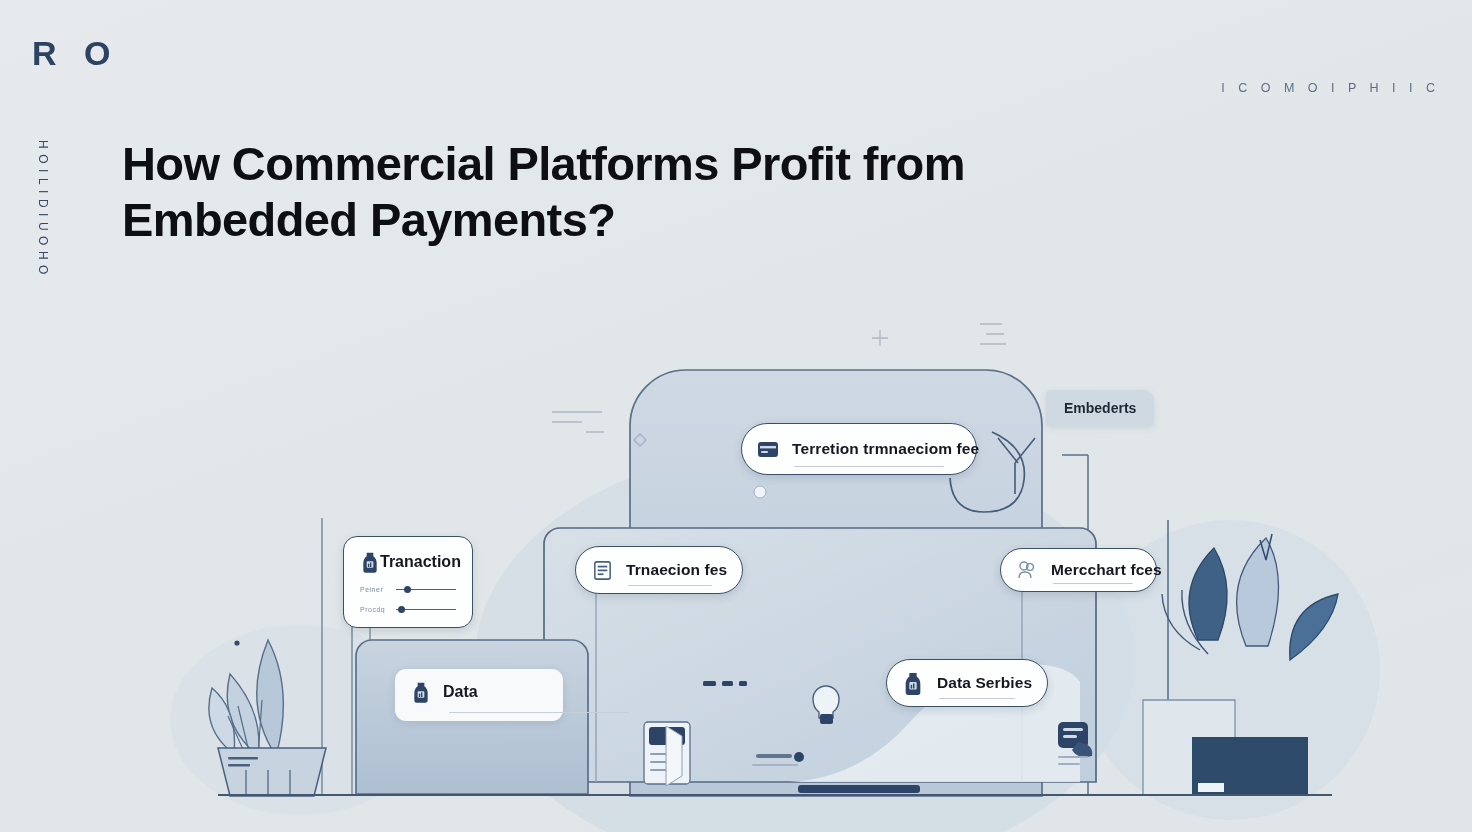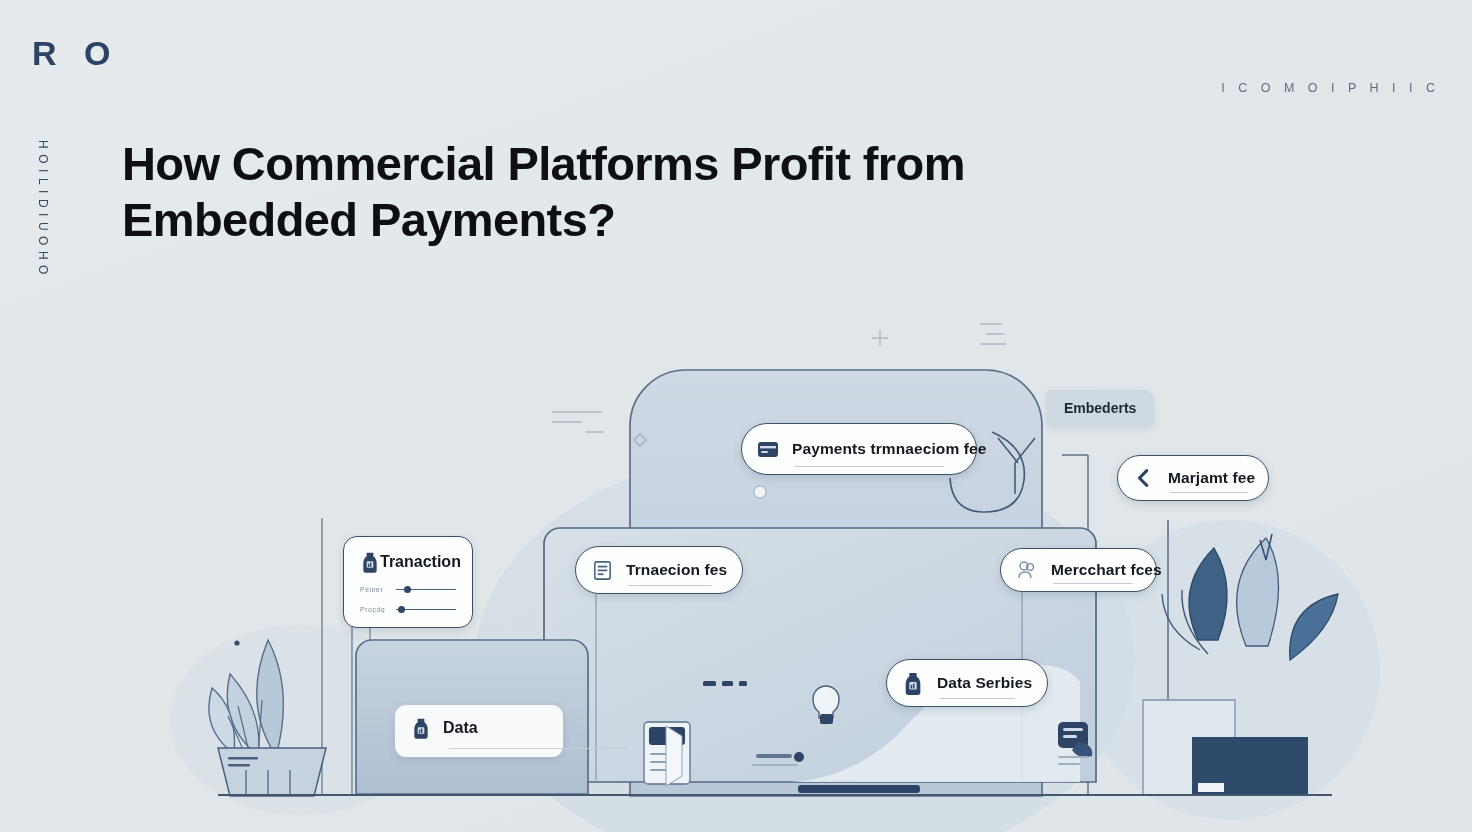--- a/index.html
+++ b/index.html
@@ -373,33 +373,24 @@
   <div class="tab-chip" style="left:1046px; top:390px;">Embederts</div>
 
   <div class="chip" style="left:741px; top:423px; width:236px; height:52px;">
     <span class="glyph">
       <svg class="ico-svg" width="24" height="24" viewBox="0 0 24 24">
         <rect x="2" y="5" width="20" height="15" rx="3" fill="#2d4466"></rect>
         <rect x="4" y="9" width="16" height="2.4" fill="#cfdbe8"></rect>
         <rect x="5" y="14" width="7" height="2" rx="1" fill="#cfdbe8"></rect>
       </svg>
     </span>
-    <span class="txt">Payments trmnaeciom fee</span>
+    <span class="txt">Terretion trmnaeciom fee</span>
     <span class="sub" style="width:150px;"></span>
   </div>
 
-  <div class="chip" style="left:1117px; top:455px; width:152px; height:46px;">
-    <span class="glyph">
-      <svg class="ico-svg" width="22" height="22" viewBox="0 0 24 24">
-        <path d="M15 4 L7 12 L15 20" fill="none" stroke="#2d4466" stroke-width="3.4" stroke-linecap="round" stroke-linejoin="round"></path>
-      </svg>
-    </span>
-    <span class="txt">Marjamt fee</span>
-    <span class="sub" style="width:78px;"></span>
-  </div>
 
   <div class="chip" style="left:1000px; top:548px; width:157px; height:44px;">
     <span class="glyph">
       <svg class="ico-svg" width="24" height="24" viewBox="0 0 24 24">
         <circle cx="9" cy="8" r="4" fill="none" stroke="#7b8fa5" stroke-width="1.4"></circle>
         <circle cx="15" cy="9" r="3.4" fill="none" stroke="#7b8fa5" stroke-width="1.4"></circle>
         <path d="M4 20 q0 -6 6 -6 q6 0 6 6" fill="none" stroke="#7b8fa5" stroke-width="1.4"></path>
       </svg>
     </span>
     <span class="txt">Mercchart fces</span>
@@ -452,21 +443,21 @@
     </div>
     <div class="slider">
       <span class="lbl">Procdg</span>
       <span class="track">
         <span class="knob" style="left:4%;"></span>
       </span>
     </div>
   </div>
 
 
-  <div class="data-bar" style="left:395px; top:669px; width:168px; height:52px;margin-top:36px;">
+  <div class="data-bar" style="left:395px; top:669px; width:168px; height:52px;">
     <div class="row1" style="display:flex;align-items:center;gap:12px;">
       <span class="glyph">
         <svg class="ico-svg" width="20" height="22" viewBox="0 0 24 26">
           <path d="M8 2 h8 v4 q4 3 4 8 v9 a3 3 0 0 1 -3 3 h-10 a3 3 0 0 1 -3 -3 v-9 q0 -5 4 -8 z" fill="#2d4466"></path>
           <rect x="8" y="12" width="8" height="8" rx="1" fill="#cfdbe8"></rect>
           <rect x="9.5" y="15" width="1.6" height="4" fill="#2d4466"></rect>
           <rect x="12" y="13.5" width="1.6" height="5.5" fill="#2d4466"></rect>
         </svg>
       </span>
       <span class="txt">Data</span>

